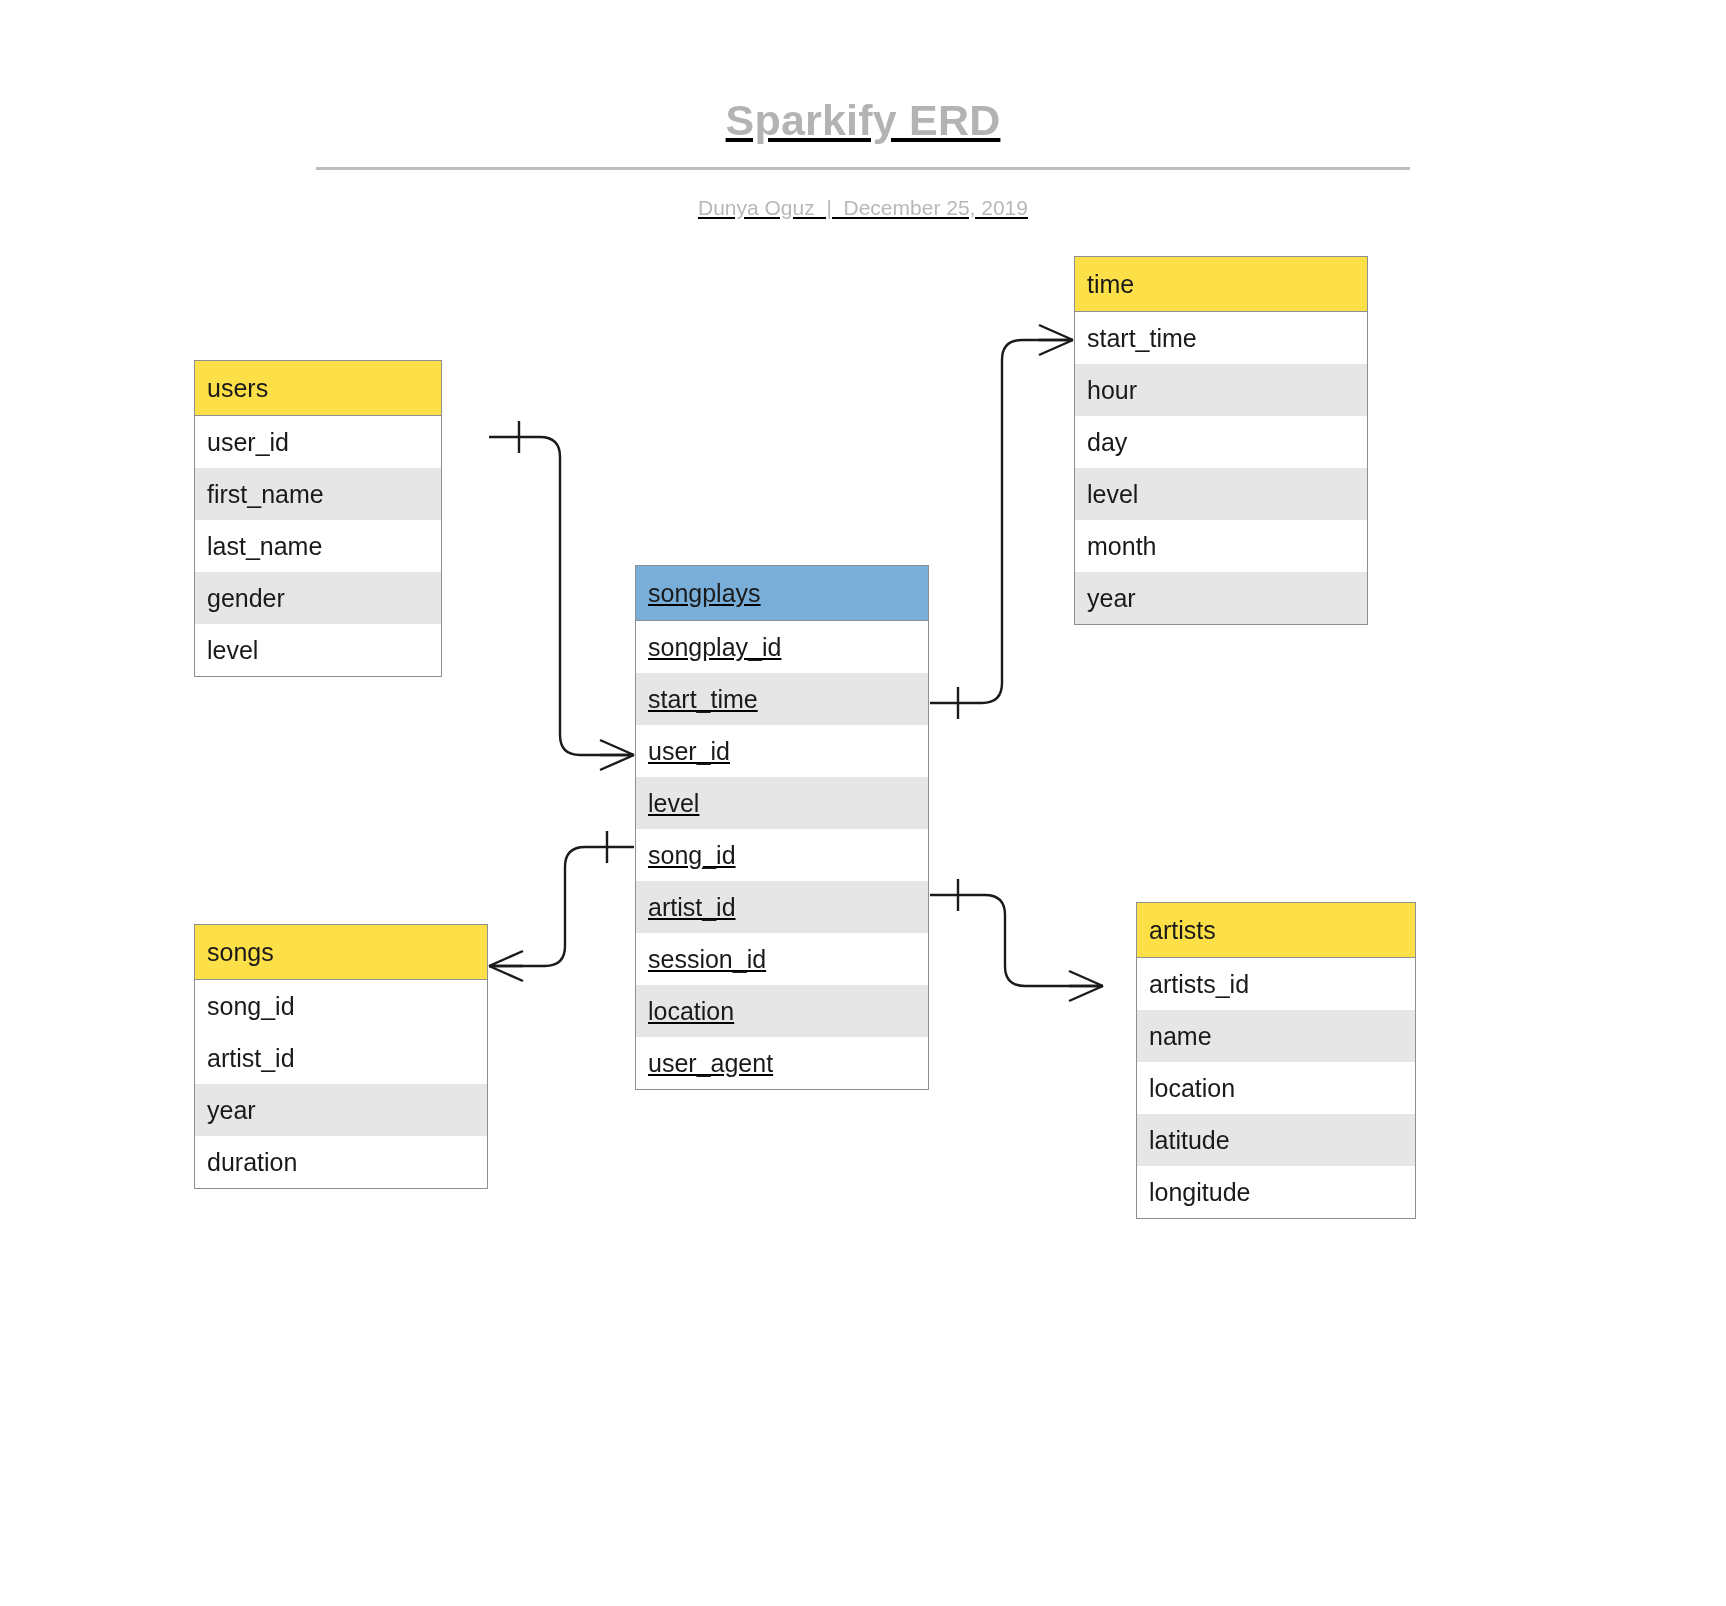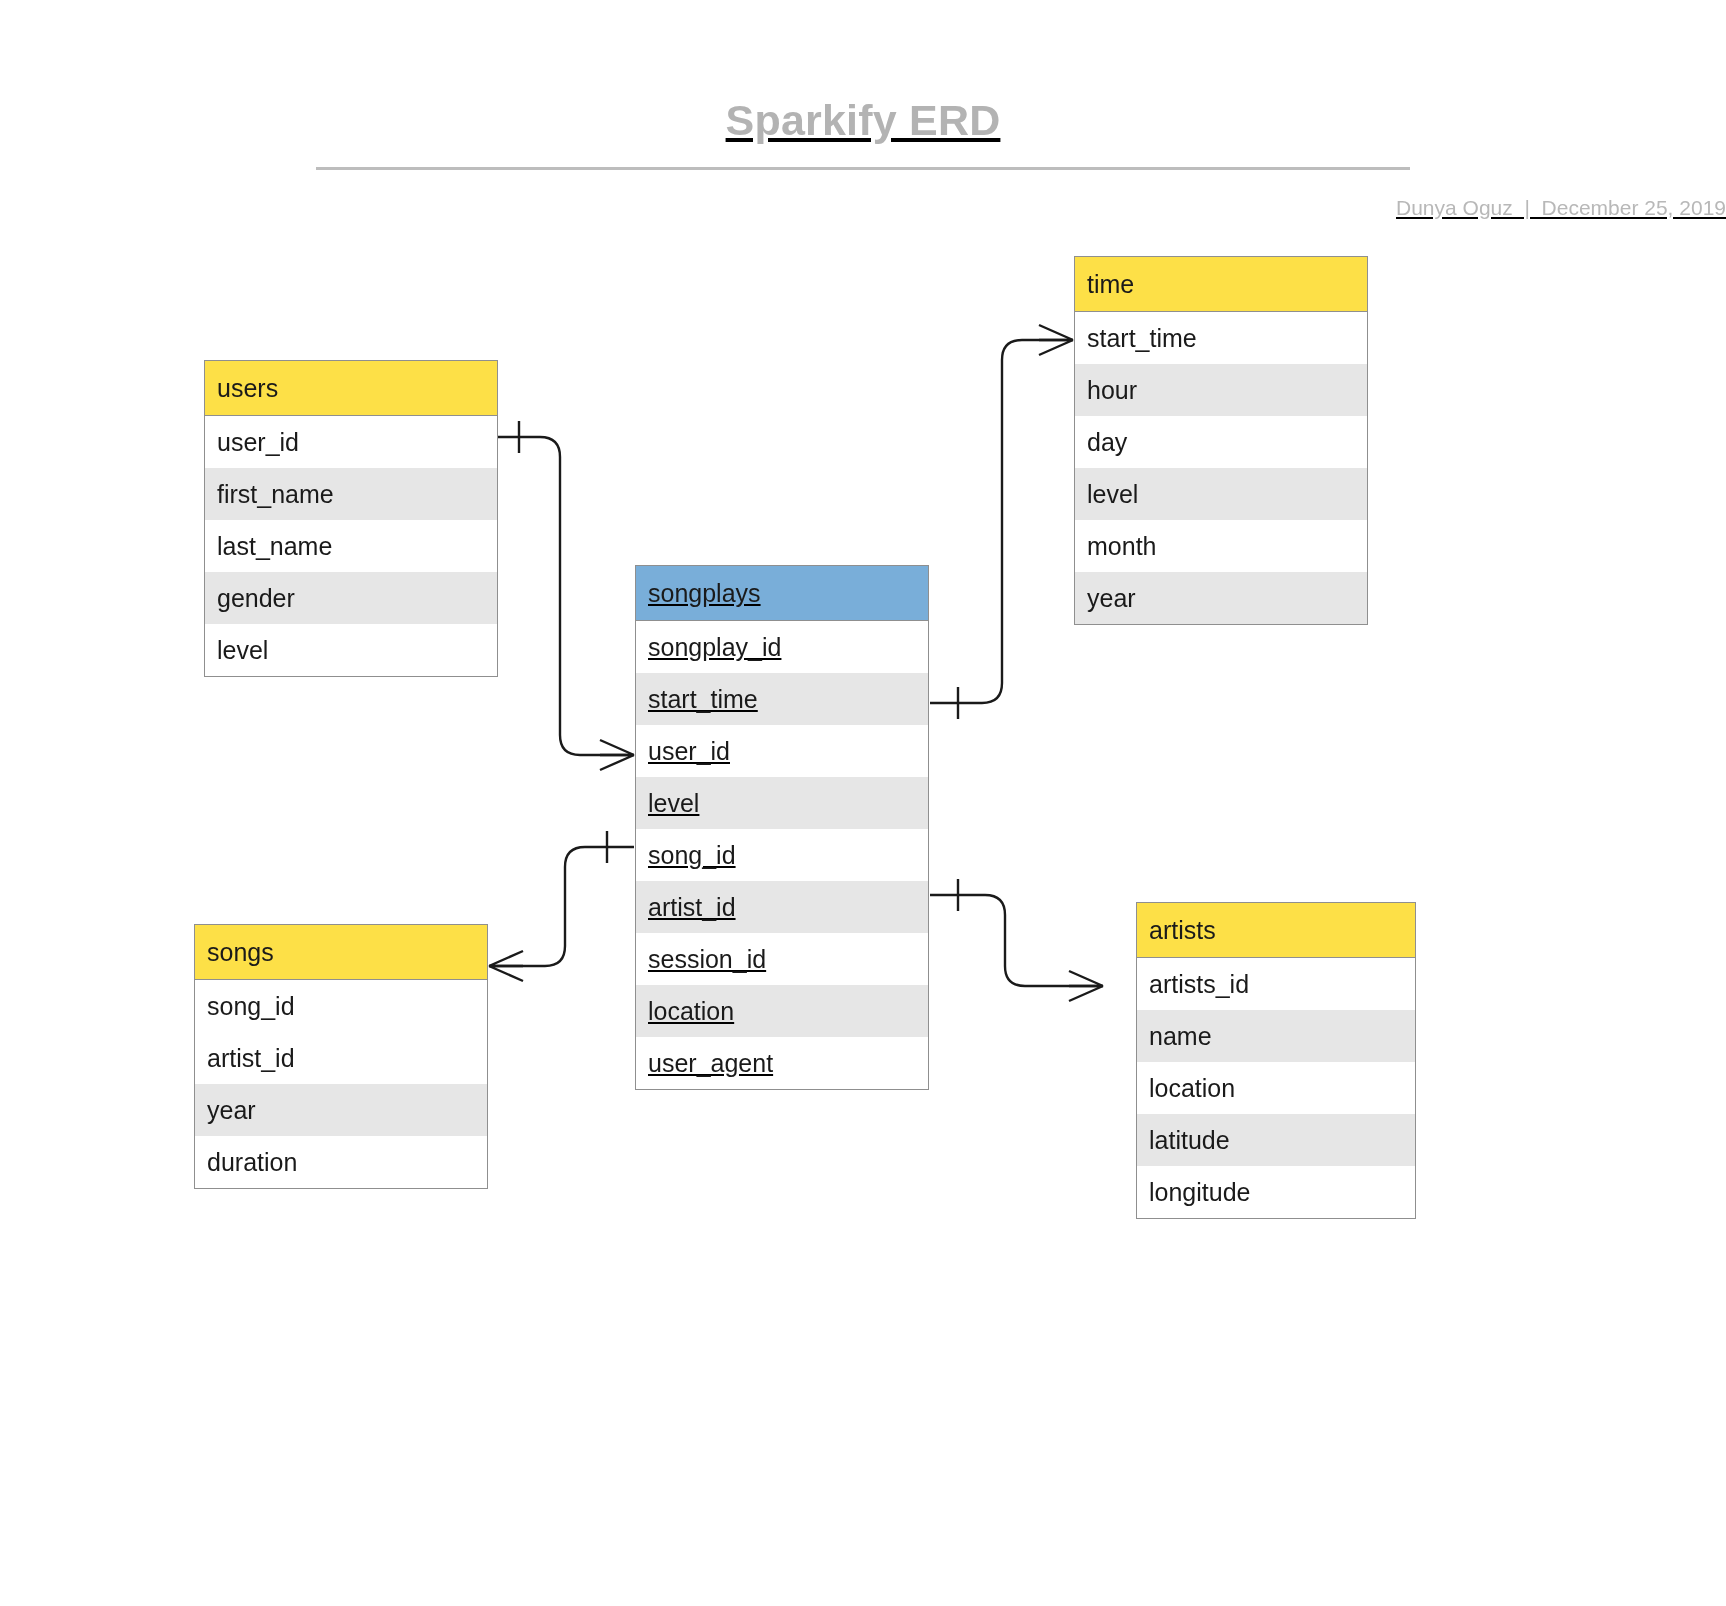--- a/index.html
+++ b/index.html
@@ -32,21 +32,21 @@
     margin: 0;
     padding-top: 96px;
   }
   #title-rule {
     width: 1094px;
     height: 3px;
     background: #bdbdbd;
     margin: 22px auto 0 auto;
   }
   #byline {
-    text-align: right;
+    text-align: center;
     font-size: 21px;
     color: #b8b8b8;
     margin-top: 26px;
     white-space: pre;
   }
 
   
   #diagram {
     position: absolute;
     left: 0;
@@ -91,21 +91,21 @@
     padding-left: 12px;
     font-size: 25px;
     color: #1a1a1a;
     background: #ffffff;
     white-space: nowrap;
     overflow: hidden;
   }
   .attr.alt { background: #e6e6e6; }
 
   
-  #entity-users     { left: 204px;  top: 360px;  width: 294px; }
+  #entity-users     { left: 194px;  top: 360px;  width: 248px; }
   #entity-songs     { left: 194px;  top: 888px;  width: 294px; margin-top: 36px; }
   #entity-songplays { left: 635px;  top: 565px;  width: 294px; text-decoration: underline; }
   #entity-time      { left: 1074px; top: 256px;  width: 294px; }
   #entity-artists   { left: 1104px; top: 902px;  width: 280px; margin-left: 32px; }
 </style>
 </head>
 <body>
 
 <div id="header">
   <div id="page-title">Sparkify ERD</div>

